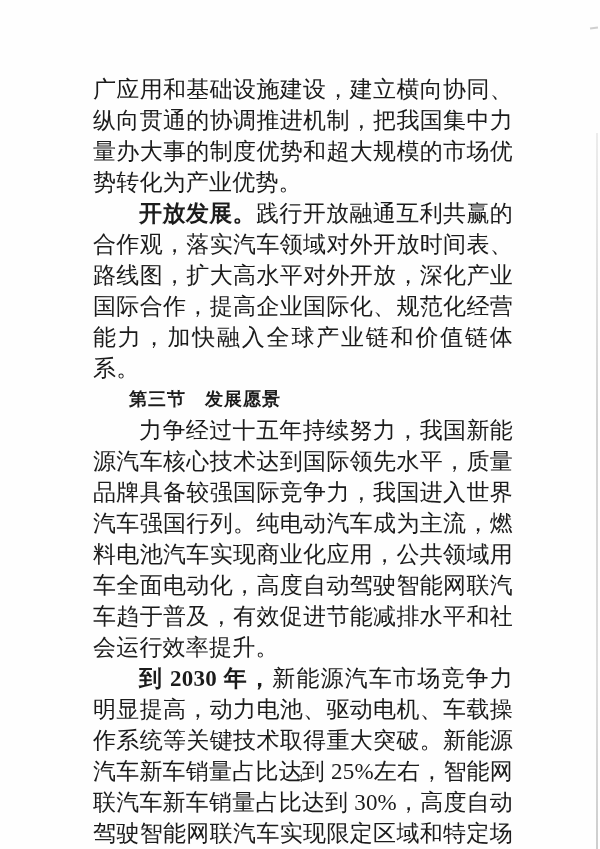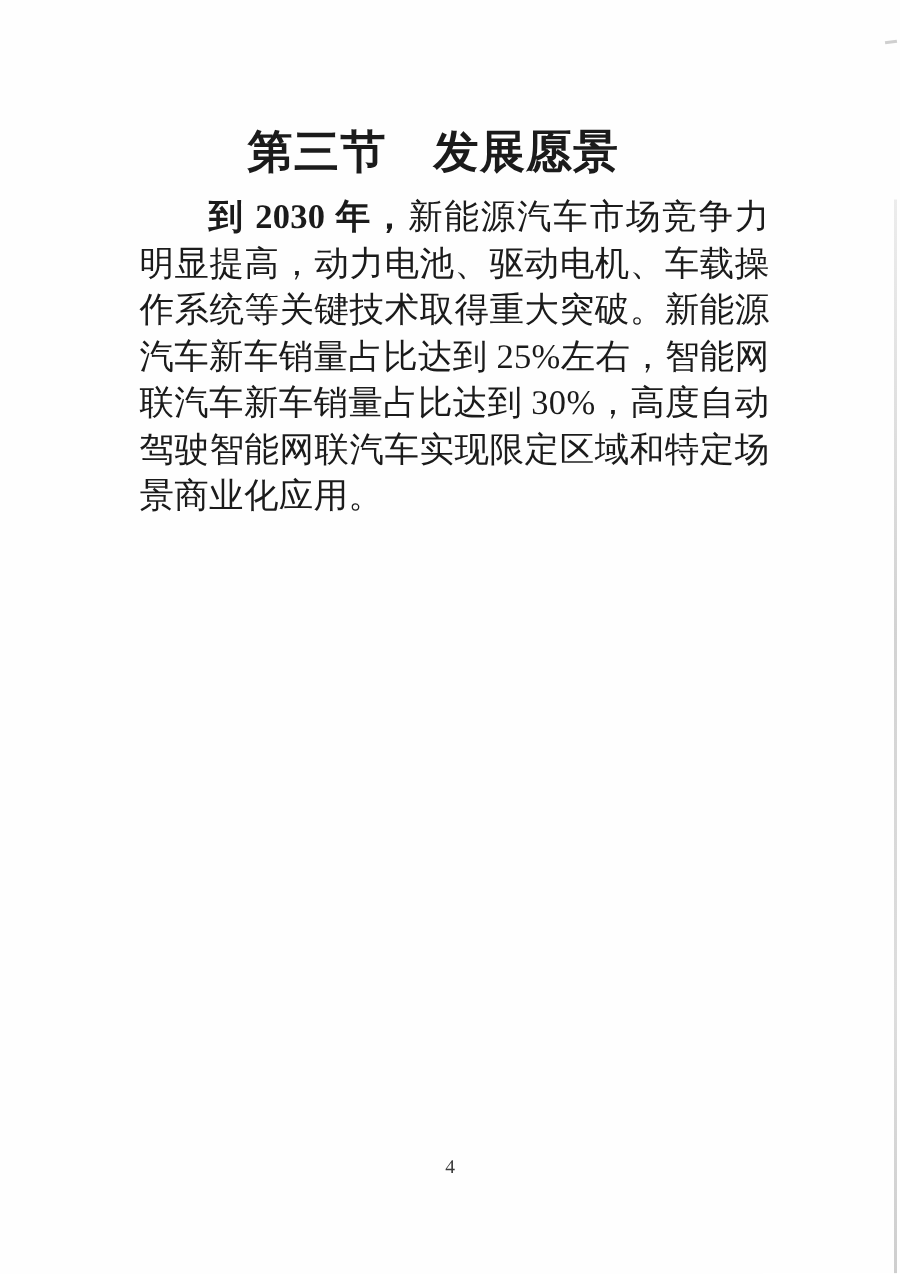--- a/index.html
+++ b/index.html
@@ -31,22 +31,22 @@
     text-indent: 2em;
     letter-spacing: 0.2px;
   }
   p.no-indent {
     text-indent: 0;
   }
   .lead {
     font-weight: bold;
   }
   .section-heading {
-    margin: 12px;
-    font-size: 30px;
+    margin: 0;
+    font-size: 18px;
     line-height: 31px;
     font-weight: bold;
     text-indent: 2em;
     letter-spacing: 1px;
   }
   .para-2025 {
     margin-top: 4px;
   }
   .page-number {
     position: absolute;
@@ -80,24 +80,27 @@
     transform: rotate(-8deg);
   }
 </style>
 </head>
 <body>
 
 <div class="page">
 
   <div class="content">
 
+    <p class="body no-indent">广应用和基础设施建设，建立横向协同、纵向贯通的协调推进机制，把我国集中力量办大事的制度优势和超大规模的市场优势转化为产业优势。</p>
 
+    <p class="body"><span class="lead">开放发展。</span><span>践行开放融通互利共赢的合作观，落实汽车领域对外开放时间表、路线图，扩大高水平对外开放，深化产业国际合作，提高企业国际化、规范化经营能力，加快融入全球产业链和价值链体系。</span></p>
 
     <p class="section-heading">第三节　发展愿景</p>
 
+    <p class="body">力争经过十五年持续努力，我国新能源汽车核心技术达到国际领先水平，质量品牌具备较强国际竞争力，我国进入世界汽车强国行列。纯电动汽车成为主流，燃料电池汽车实现商业化应用，公共领域用车全面电动化，高度自动驾驶智能网联汽车趋于普及，有效促进节能减排水平和社会运行效率提升。</p>
 
     <p class="body para-2025"><span class="lead">到 2030 年，</span><span>新能源汽车市场竞争力明显提高，动力电池、驱动电机、车载操作系统等关键技术取得重大突破。新能源汽车新车销量占比达到 25%左右，智能网联汽车新车销量占比达到 30%，高度自动驾驶智能网联汽车实现限定区域和特定场景商业化应用。</span></p>
 
   </div>
 
   <div class="page-number">4</div>
 
   <div class="scan-line"></div>
   <div class="scan-dash"></div>
 

